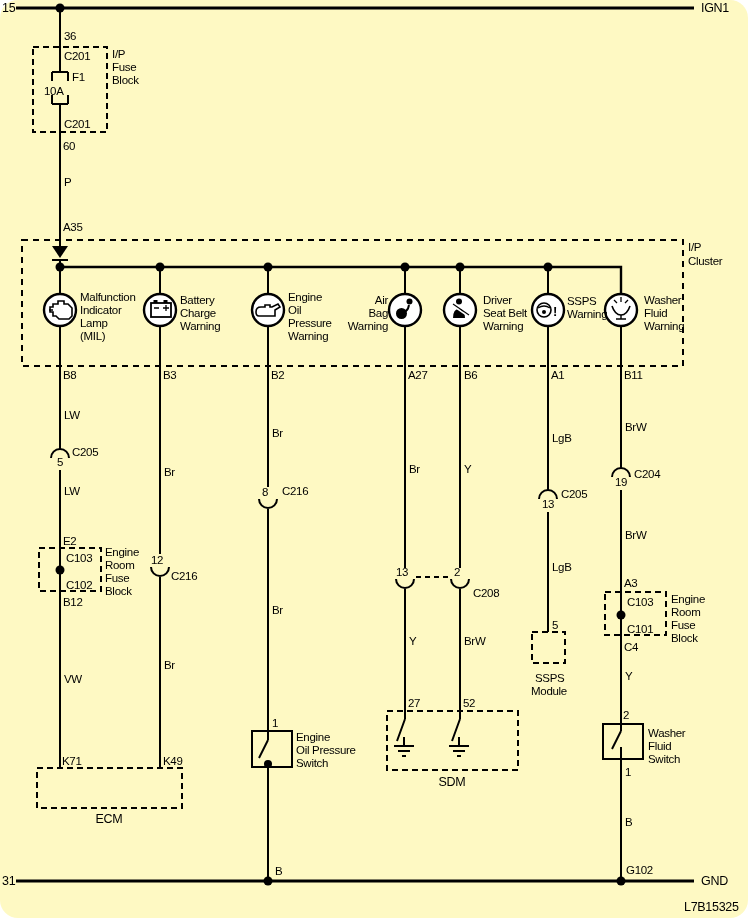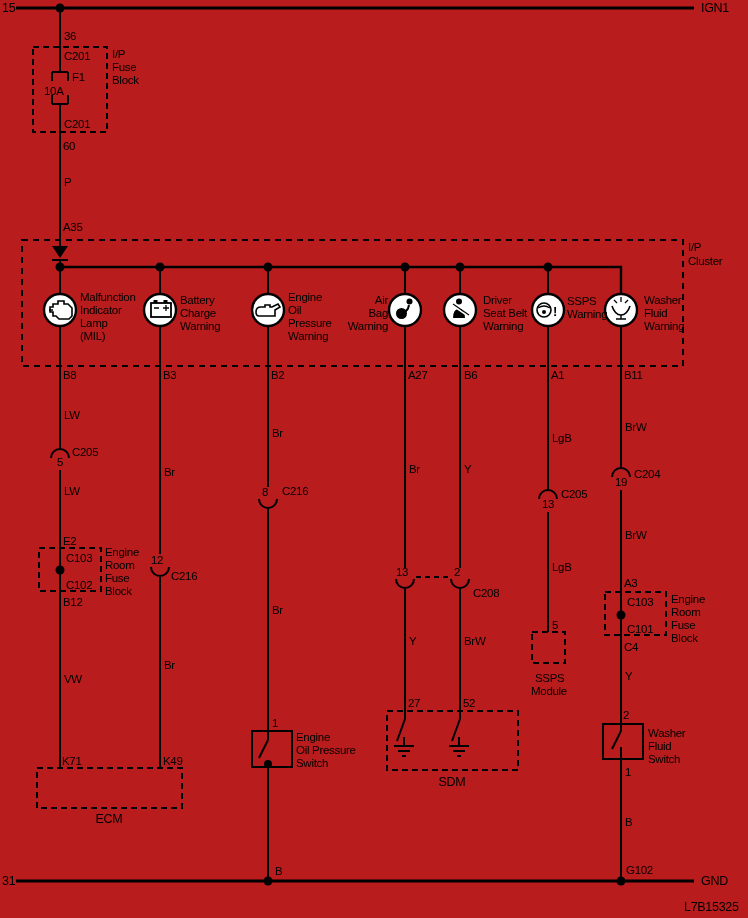--- a/index.html
+++ b/index.html
@@ -1,16 +1,16 @@
 <!DOCTYPE html>
 <html><head>
 <meta charset="utf-8">
 <style>
   html,body{margin:0;padding:0;background:#fff;}
-  .diagram-wrap{width:748px;height:918px;background:#b91c1c;}
+  .diagram-wrap{width:748px;height:918px;background:#fef9c3;border-radius:18px;}
   svg{display:block;font-family:"Liberation Sans",sans-serif;}
   text{fill:#000;font-size:11.5px;letter-spacing:-0.3px;}
   .big{font-size:12.5px;}
   .mark{font-size:13px;font-weight:bold;}
   .wire{stroke:#000;stroke-width:2;fill:none;}
   .rail{stroke:#000;stroke-width:3;fill:none;}
   .dashbox{stroke:#000;stroke-width:2;fill:none;stroke-dasharray:6 4;}
   .solidbox{stroke:#000;stroke-width:2;fill:none;}
   .lamp{stroke:#000;stroke-width:2.4;fill:#fff;}
   .conn{stroke:#000;stroke-width:2;fill:none;}

